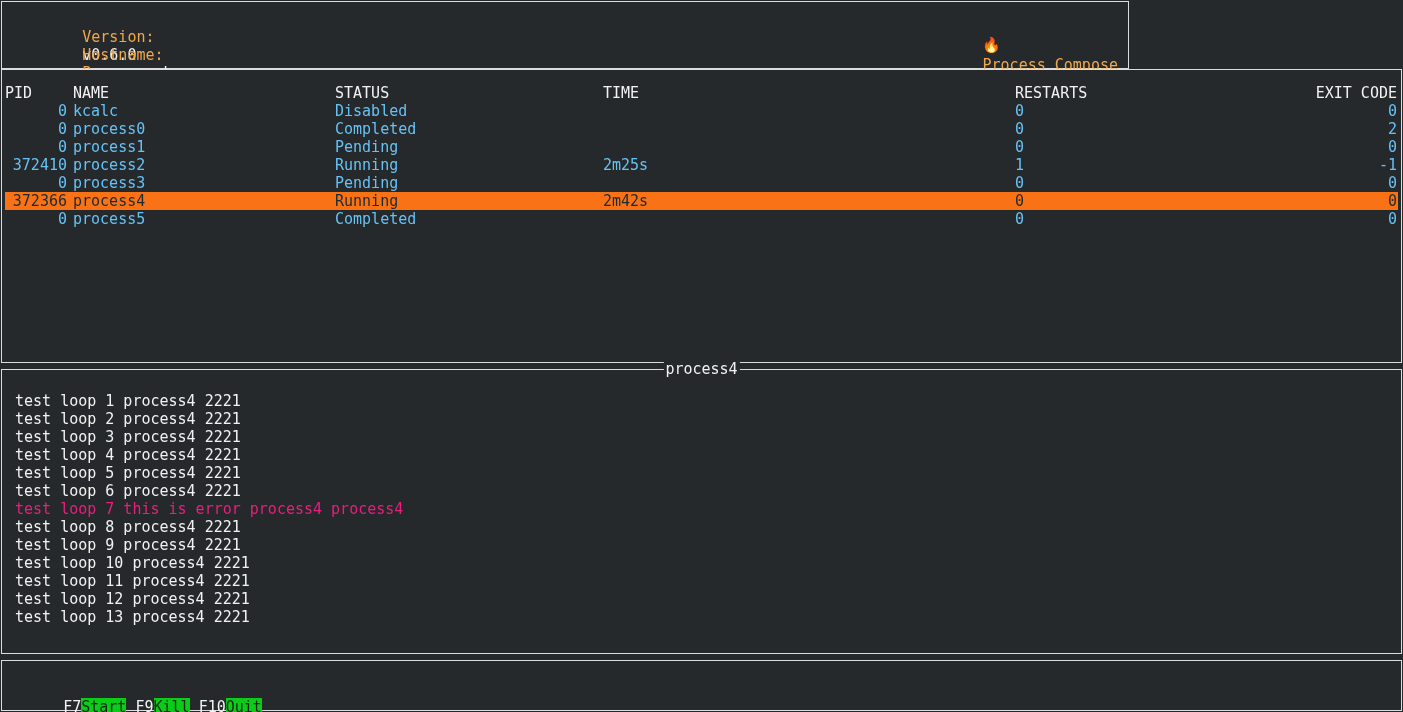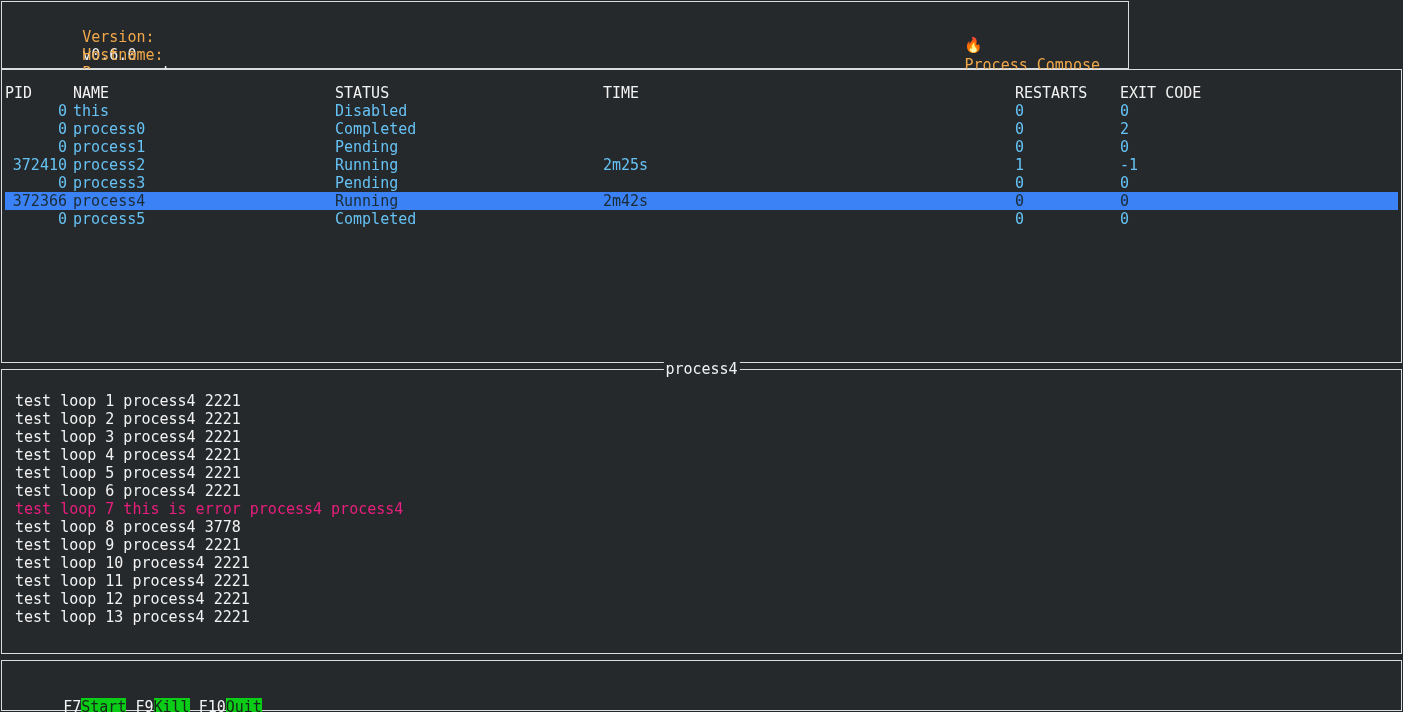--- a/index.html
+++ b/index.html
@@ -57,21 +57,21 @@
     white-space: pre;
   }
   .info-label {
     color: #f0a84a;
   }
   .info-value {
     color: #f2f2f2;
   }
   #brand {
     position: absolute;
-    right: 28px;
+    right: 10px;
     top: 12px;
     white-space: pre;
     color: #f0a84a;
     line-height: 20px;
   }
   #brand .flame {
     font-family: "DejaVu Sans", sans-serif;
     font-size: 15px;
     vertical-align: -1px;
   }
@@ -91,37 +91,37 @@
   }
   .trow {
     position: relative;
     height: 18px;
     line-height: 18px;
     white-space: pre;
   }
   .trow.header-row { color: #f2f2f2; }
   .trow.data-row   { color: #66c2f5; }
   .trow.selected {
-    background: #3b82f6;
+    background: #f97316;
     color: #1b2b33;
   }
   .cell {
     position: absolute;
     top: 0;
     height: 18px;
     line-height: 18px;
     white-space: pre;
     overflow: hidden;
   }
   .c-pid    { left: 0px;   width: 62px;  text-align: right; }
   .c-name   { left: 68px;  width: 258px; text-align: left;  }
   .c-status { left: 330px; width: 262px; text-align: left;  }
   .c-time   { left: 598px; width: 420px; text-align: left;  }
   .c-restarts { left: 1010px; width: 95px;  text-align: left; }
-  .c-exit     { left: 1115px; width: 277px; }
+  .c-exit     { left: 1115px; width: 277px; text-align: right; }
 
   .header-row .c-pid { text-align: left; }
 
   
   #log-panel {
     left: 1px;
     top: 369px;
     width: 1401px;
     height: 285px;
   }
@@ -210,21 +210,21 @@
         <span class="cell c-pid">PID</span>
         <span class="cell c-name">NAME</span>
         <span class="cell c-status">STATUS</span>
         <span class="cell c-time">TIME</span>
         <span class="cell c-restarts">RESTARTS</span>
         <span class="cell c-exit">EXIT CODE</span>
       </div>
 
       <div class="trow data-row">
         <span class="cell c-pid">0</span>
-        <span class="cell c-name">this</span>
+        <span class="cell c-name">kcalc</span>
         <span class="cell c-status">Disabled</span>
         <span class="cell c-time"></span>
         <span class="cell c-restarts">0</span>
         <span class="cell c-exit">0</span>
       </div>
 
       <div class="trow data-row">
         <span class="cell c-pid">0</span>
         <span class="cell c-name">process0</span>
         <span class="cell c-status">Completed</span>
@@ -284,21 +284,21 @@
   <div class="panel" id="log-panel">
     <div id="log-title">process4</div>
     <div id="log-lines">
       <div class="log-line">test loop 1 process4 2221</div>
       <div class="log-line">test loop 2 process4 2221</div>
       <div class="log-line">test loop 3 process4 2221</div>
       <div class="log-line">test loop 4 process4 2221</div>
       <div class="log-line">test loop 5 process4 2221</div>
       <div class="log-line">test loop 6 process4 2221</div>
       <div class="log-line error">test loop 7 this is error process4 process4</div>
-      <div class="log-line">test loop 8 process4 3778</div>
+      <div class="log-line">test loop 8 process4 2221</div>
       <div class="log-line">test loop 9 process4 2221</div>
       <div class="log-line">test loop 10 process4 2221</div>
       <div class="log-line">test loop 11 process4 2221</div>
       <div class="log-line">test loop 12 process4 2221</div>
       <div class="log-line">test loop 13 process4 2221</div>
     </div>
   </div>
 
   <div class="panel" id="footer-panel">
     <div id="keybar">

